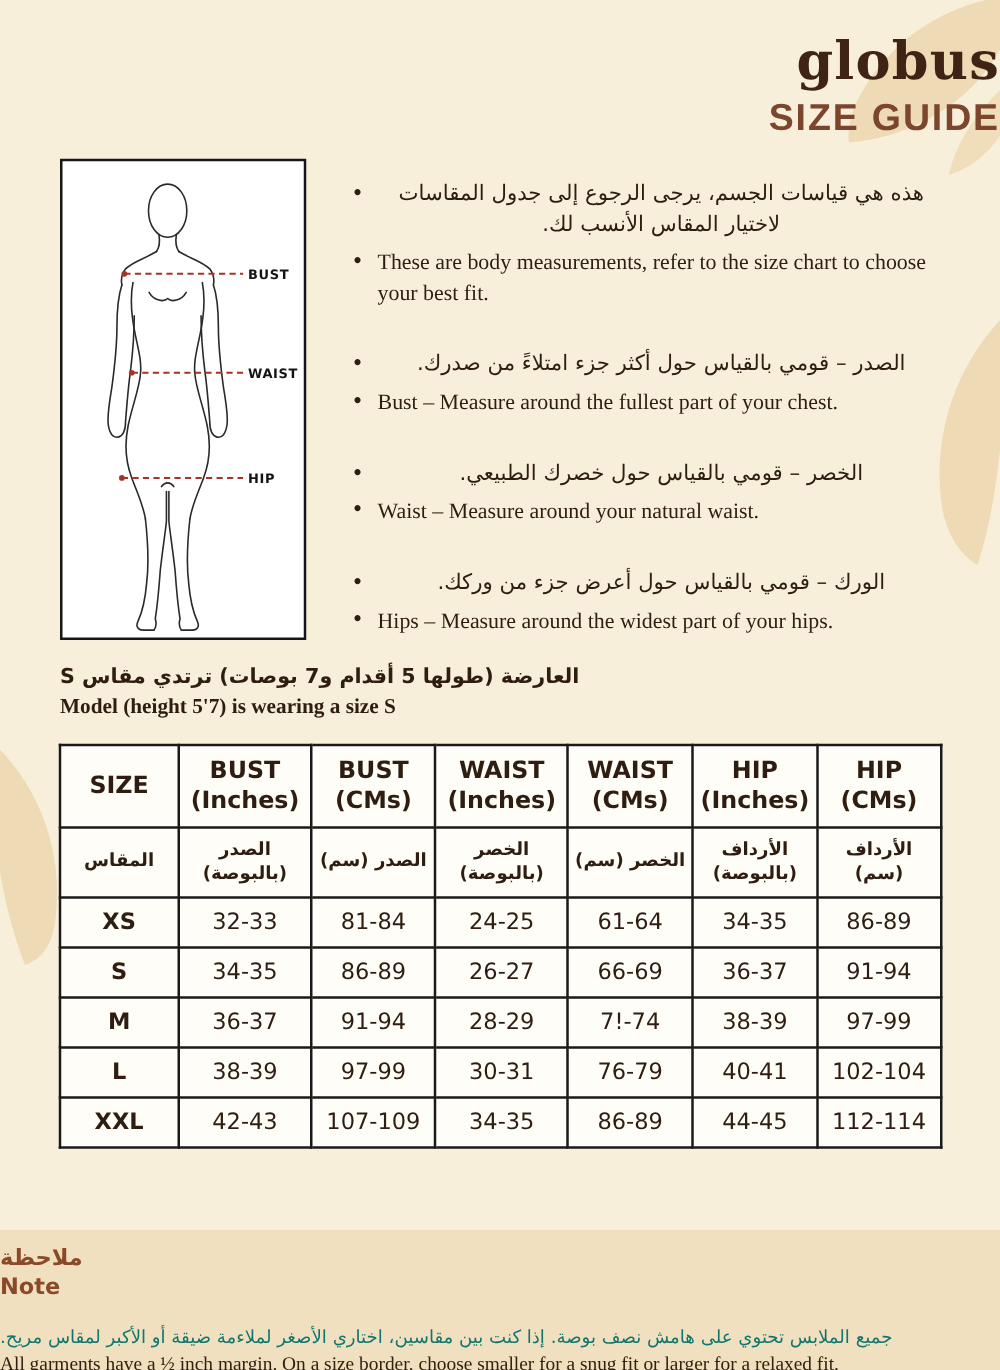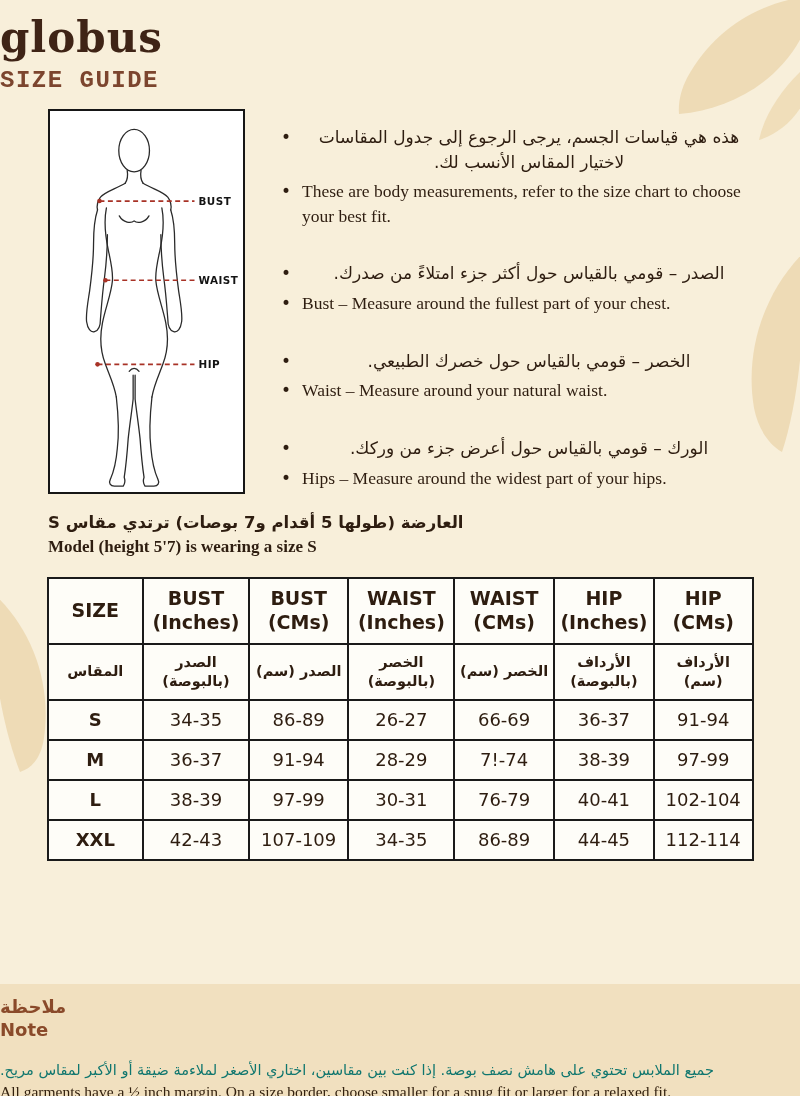--- a/index.html
+++ b/index.html
@@ -1,24 +1,24 @@
 <!DOCTYPE html>
 <html><head>
 <meta charset="utf-8">
 <style>
   *{box-sizing:border-box;margin:0;padding:0}
   html,body{background:#f8efda}
   .page{position:relative;width:800px;height:1096px;background:#f8efda;overflow:hidden;
         font-family:"DejaVu Sans",sans-serif;color:#2e1d10}
   .leaf{position:absolute;z-index:0}
 
-  .header{position:relative;z-index:2;text-align:left;padding-top:16px}
+  .header{position:relative;z-index:2;text-align:right;padding-top:27px}
   .brand{font-family:"DejaVu Serif",serif;font-weight:700;font-size:42px;color:#3f2416;
          letter-spacing:1px;line-height:1.05}
-  .title{margin-top:7px;font-family:Liberation Mono, monospace;font-weight:700;font-size:24px;
+  .title{margin-top:7px;font-family:Liberation Sans, sans-serif;font-weight:700;font-size:30px;
          color:#7c452e;letter-spacing:1.5px}
 
   .content{position:relative;z-index:2;display:flex;gap:36px;padding:15px 44px 0 48px}
   .figure-box{flex:0 0 197px;height:385px;background:#ffffff;border:2px solid #161616}
   .figure-box svg{display:block;width:100%;height:100%}
 
   .instructions{flex:1;padding-top:16px}
   .item{margin-bottom:33px}
   .item:last-child{margin-bottom:0}
   .line{display:flex;gap:11px;margin-bottom:5px;align-items:flex-start}
@@ -177,20 +177,29 @@
         <th><span>الصدر</span><span class="hl2">(بالبوصة)</span></th>
         <th><span>الصدر (سم)</span></th>
         <th><span>الخصر</span><span class="hl2">(بالبوصة)</span></th>
         <th><span>الخصر (سم)</span></th>
         <th><span>الأرداف</span><span class="hl2">(بالبوصة)</span></th>
         <th><span>الأرداف (سم)</span></th>
       </tr>
     </thead>
     <tbody>
       <tr>
+        <td class="size">XS</td>
+        <td>32-33</td>
+        <td>81-84</td>
+        <td>24-25</td>
+        <td>61-64</td>
+        <td>34-35</td>
+        <td>86-89</td>
+      </tr>
+      <tr>
         <td class="size">S</td>
         <td>34-35</td>
         <td>86-89</td>
         <td>26-27</td>
         <td>66-69</td>
         <td>36-37</td>
         <td>91-94</td>
       </tr>
       <tr>
         <td class="size">M</td>

